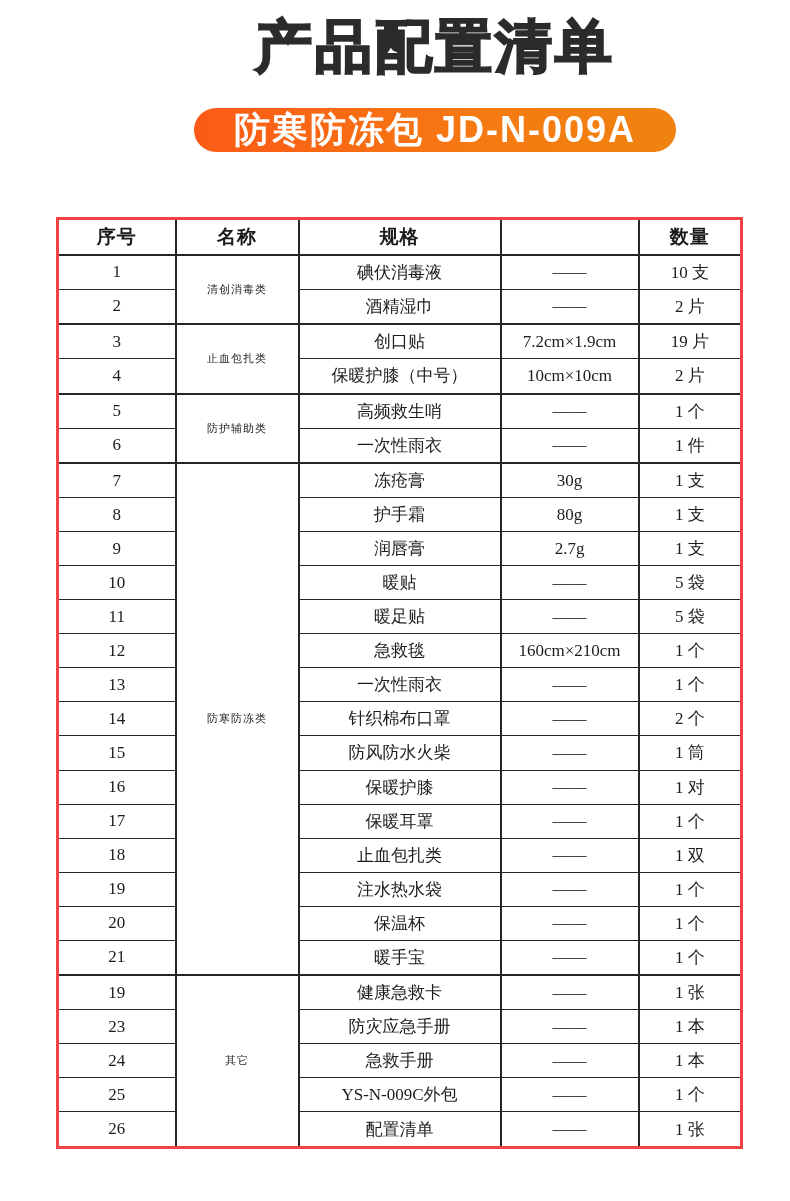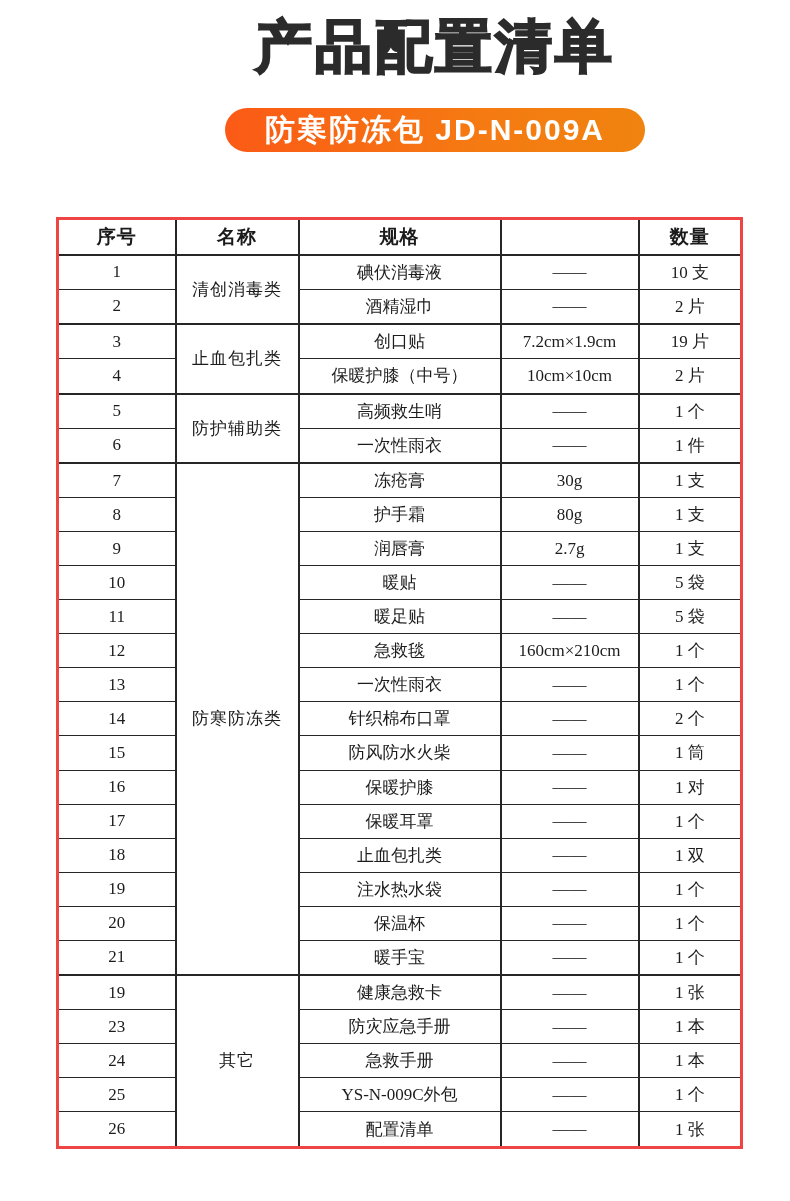--- a/index.html
+++ b/index.html
@@ -36,21 +36,21 @@
   .badge {
     display: inline-block;
     height: 44px;
     line-height: 44px;
     padding: 0 40px;
     border-radius: 22px;
     background: linear-gradient(90deg, #fb5a16 0%, #f57a12 60%, #f0830f 100%);
     color: #ffffff;
     font-family: "Liberation Sans", sans-serif;
     font-weight: bold;
-    font-size: 30px;
+    font-size: 36px;
     letter-spacing: 2px;
   }
   .table-wrap {
     position: absolute;
     left: 56px;
     top: 217px;
   }
   table.config {
     border-collapse: collapse;
     table-layout: fixed;
@@ -83,21 +83,21 @@
   }
   table.config td {
     font-family: "Liberation Serif", "DejaVu Serif", serif;
     font-size: 17px;
     color: #1c1c1c;
   }
   table.config tr.group-start td {
     border-top-width: 2px;
   }
   table.config td.cat {
-    font-size: 17px;
+    font-size: 11px;
     letter-spacing: 1px;
   }
 </style>
 </head>
 <body>
 
 <div class="page">
 
   <h1 class="title">产品配置清单</h1>
 

